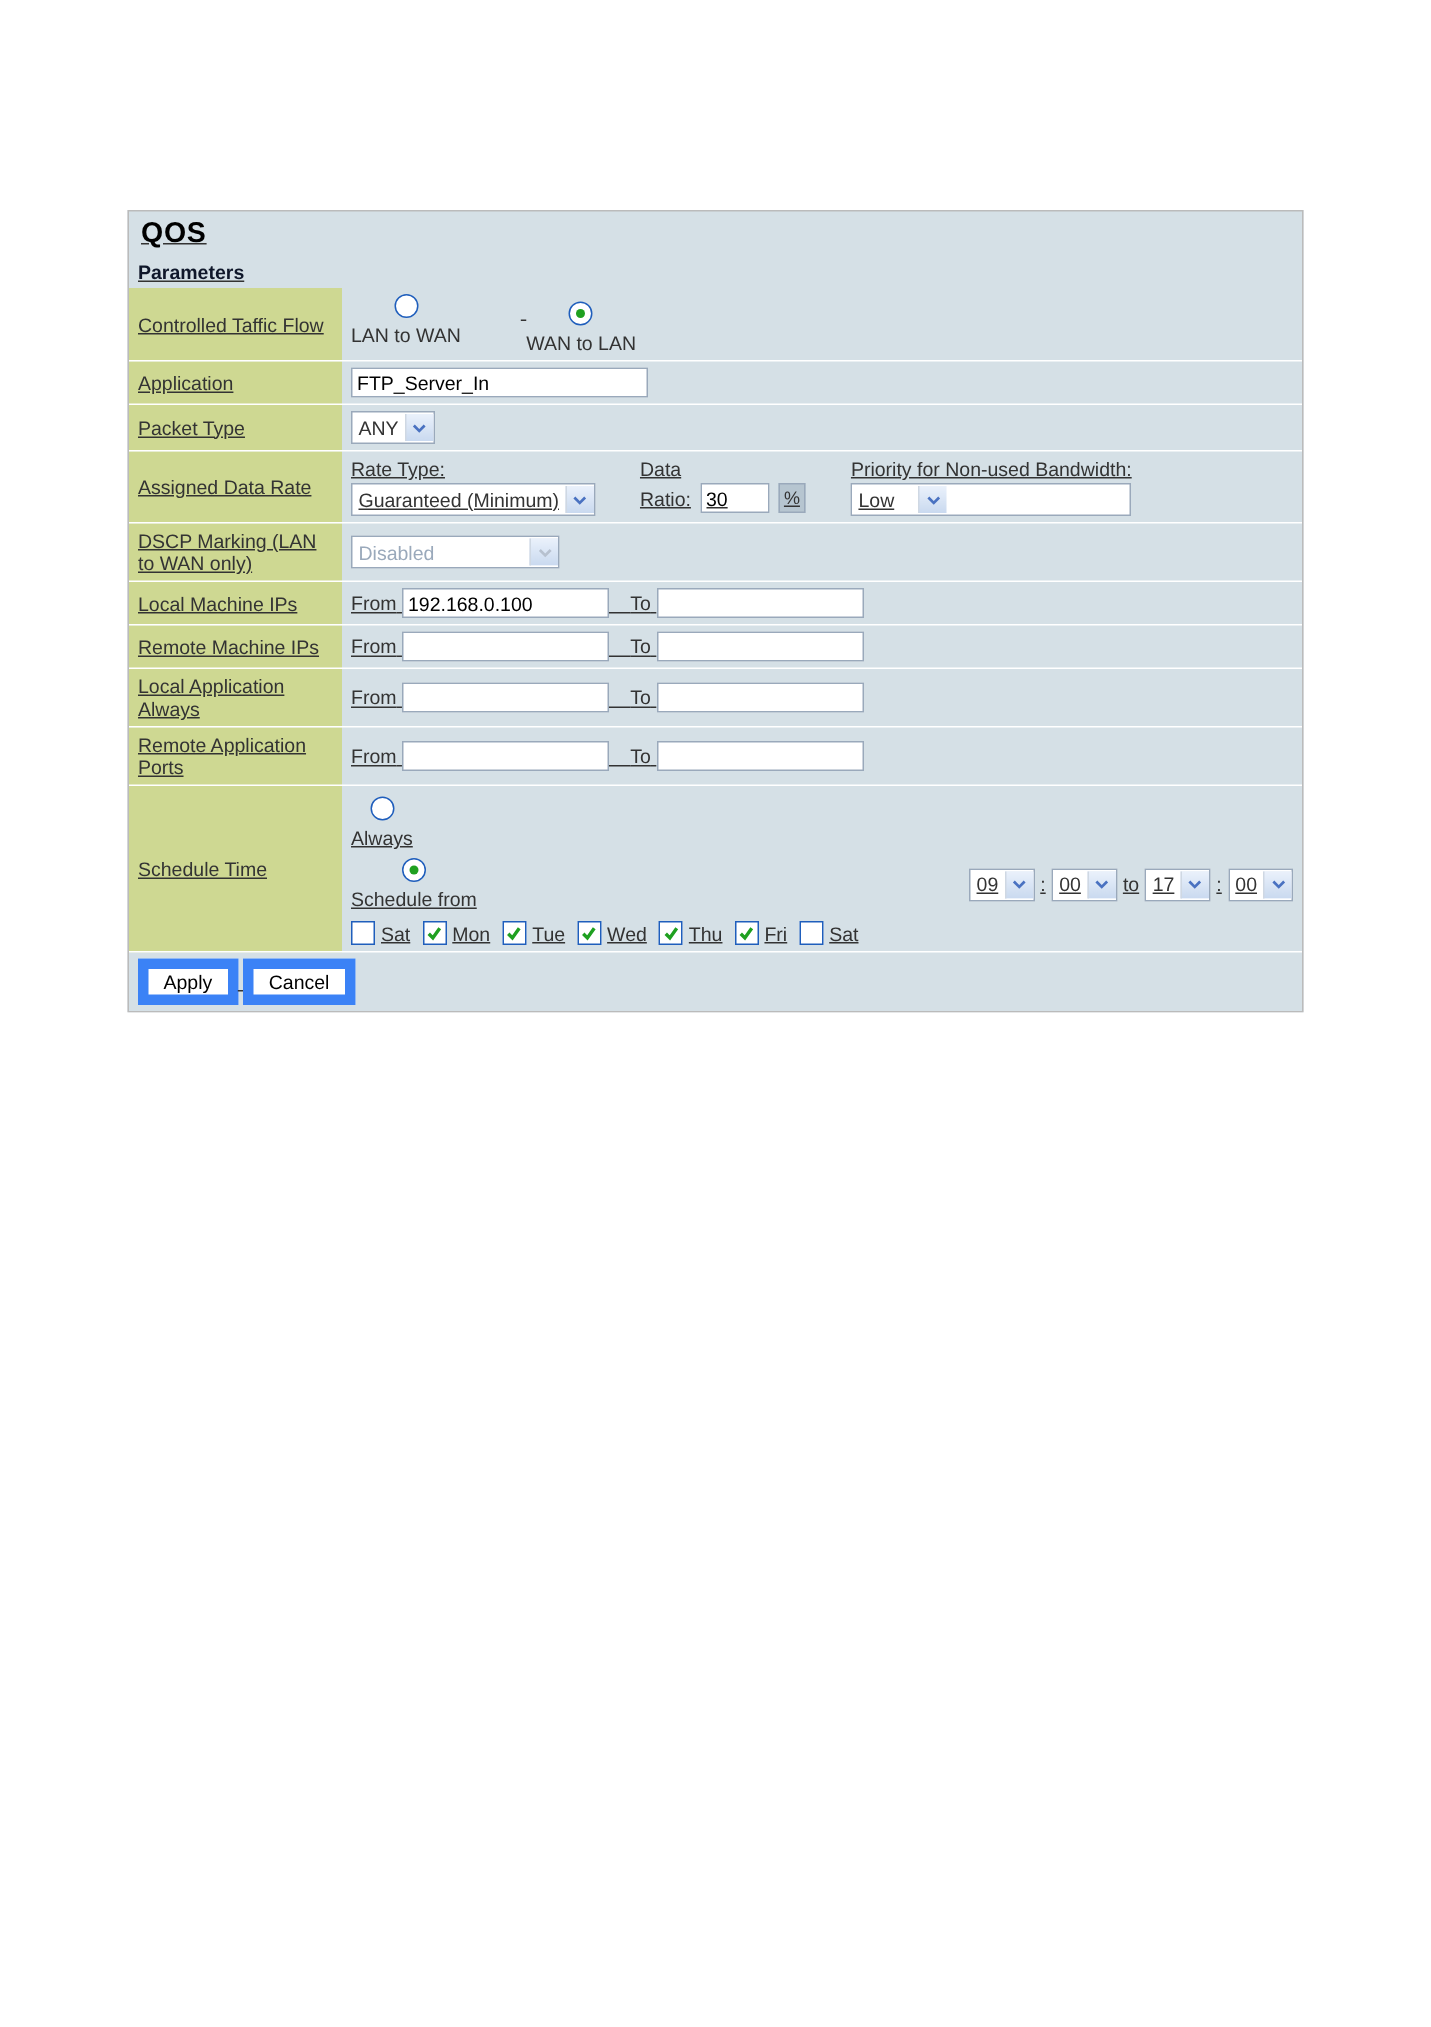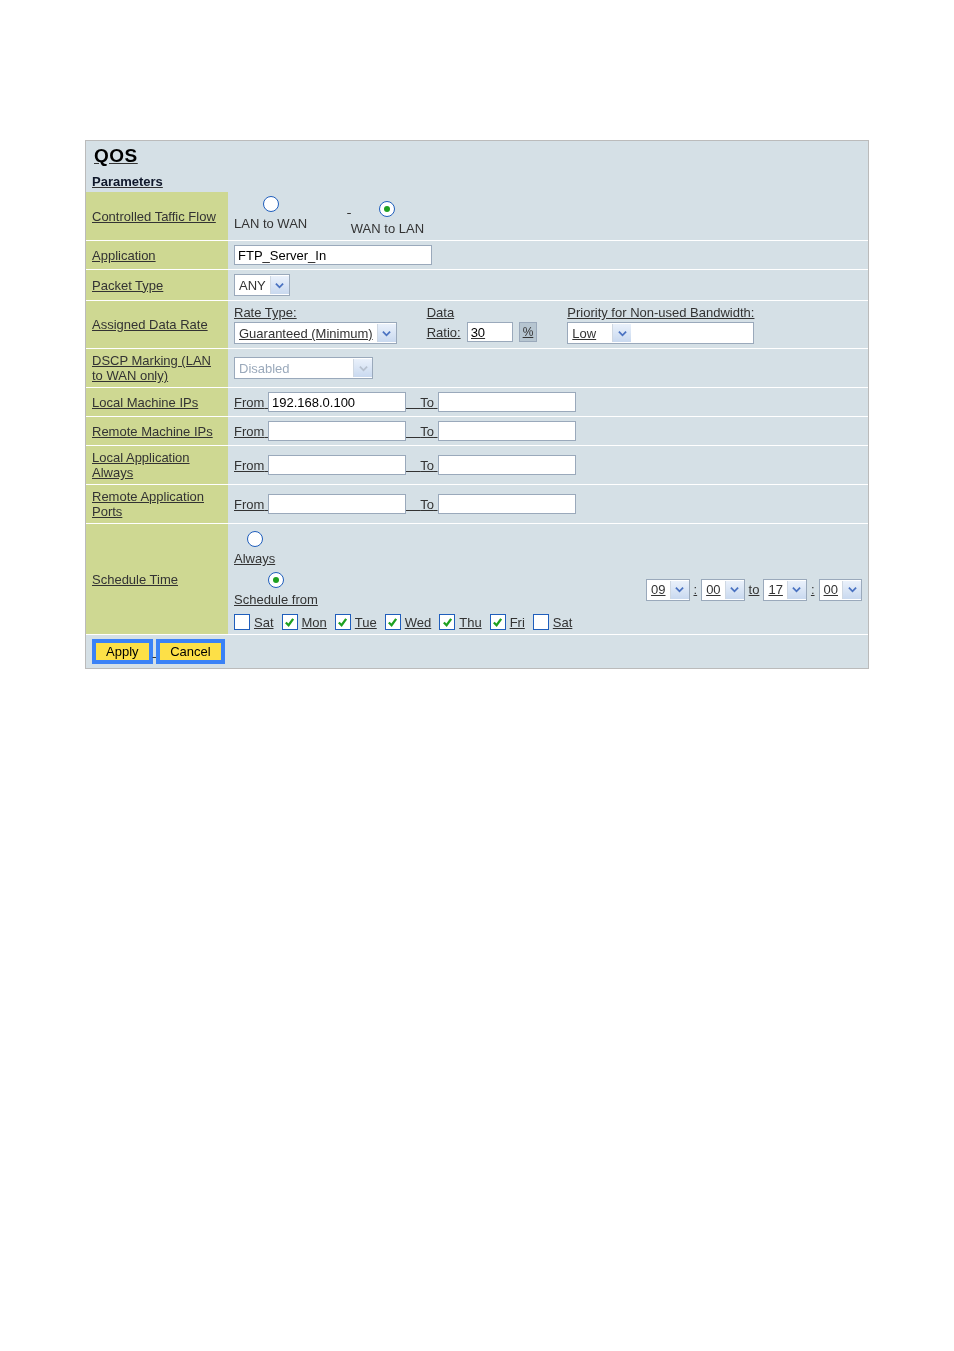--- a/index.html
+++ b/index.html
@@ -103,22 +103,22 @@
     line-height: 18px;
     vertical-align: bottom;
   }
   .row-flex { display: flex; gap: 30px; align-items: flex-start; }
   .field-group { display: flex; flex-direction: column; gap: 2px; }
   .sched-row { display: flex; align-items: center; gap: 4px; flex-wrap: wrap; padding: 3px 0;}
   .sched-row .grow { flex: 1; }
   .days { display: flex; gap: 8px; align-items: center; padding-top: 4px;}
   .days label { display: inline-flex; align-items: center; gap: 4px; }
   .btn {
-    background: #fde047;
-    border: 4px solid #3b82f6;
+    background: #ffffff;
+    border: 7px solid #3b82f6;
     padding: 1px 10px;
     font-size: 13px;
     font-family: inherit;
     cursor: pointer;
   }
   .footer-cell {
     background: #d5e0e6;
     padding: 5px 10px;
   }
   .rad {

